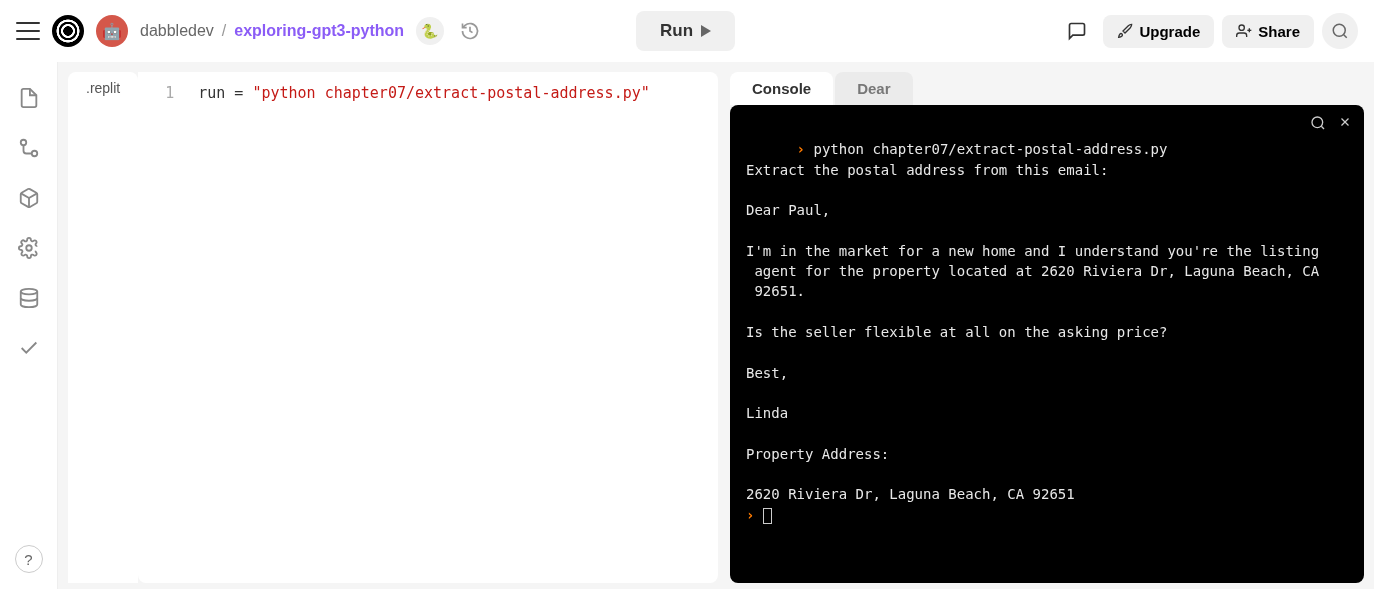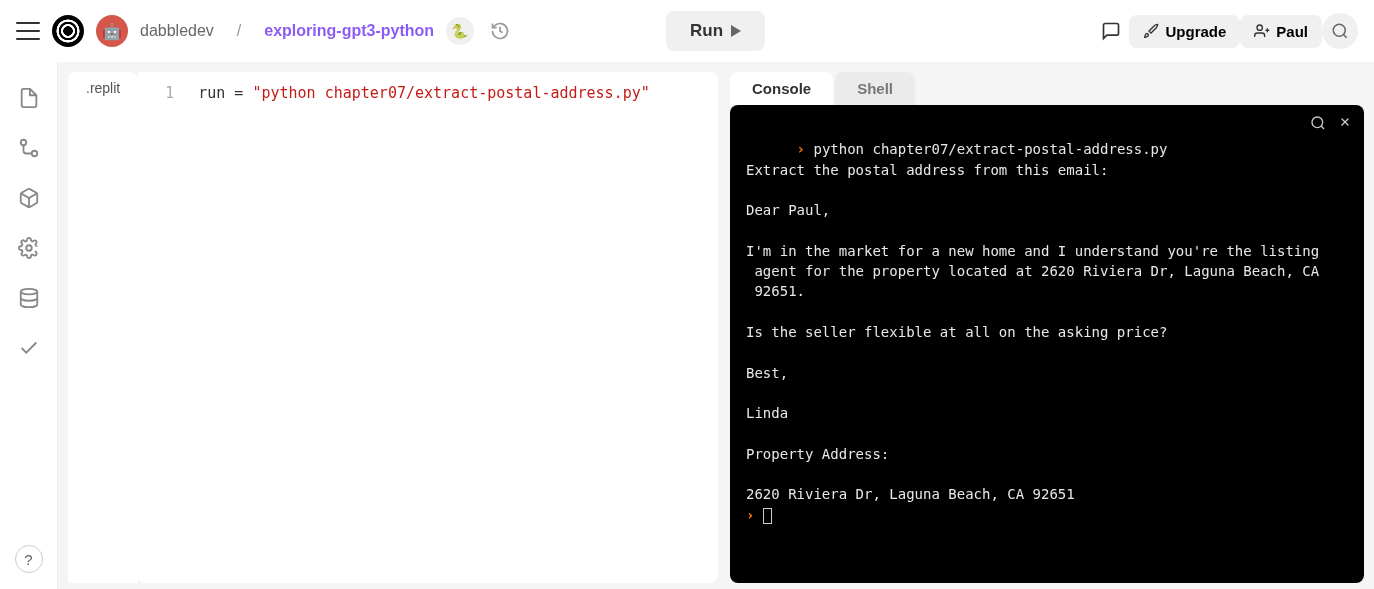--- a/index.html
+++ b/index.html
@@ -2,30 +2,30 @@
 <html><head>
 <meta charset="utf-8">
 <style>
 * { margin:0; padding:0; box-sizing:border-box; }
 body { font-family:-apple-system,BlinkMacSystemFont,"Segoe UI",sans-serif; background:#f5f5f5; width:1374px; height:589px; overflow:hidden; }
 .header { height:62px; background:#fff; display:flex; align-items:center; padding:0 16px; gap:12px; }
 .hamburger { width:24px; height:18px; display:flex; flex-direction:column; justify-content:space-between; cursor:pointer; }
 .hamburger span { height:2px; background:#333; border-radius:1px; }
 .logo { width:32px; height:32px; border-radius:50%; background:radial-gradient(circle,#000 20%,#fff 22%,#fff 30%,#000 32%,#000 40%,#fff 42%,#fff 50%,#000 52%); }
 .avatar { width:32px; height:32px; border-radius:50%; background:#d4574a; display:flex; align-items:center; justify-content:center; font-size:16px; }
-.crumbs { display:flex; align-items:center; gap:23px; font-size:16px;justify-content:space-between; }
+.crumbs { display:flex; align-items:center; gap:8px; font-size:16px;justify-content:space-between; }
 .crumb-user { color:#666; }
 .crumb-sep { color:#999; }
 .crumb-proj { color:#8b5cf6; font-weight:600; }
 .lang-badge { width:28px; height:28px; border-radius:50%; background:#f0f0f0; display:flex; align-items:center; justify-content:center; font-size:14px; }
 .history-icon { width:28px; height:28px; display:flex; align-items:center; justify-content:center; color:#999; }
 .spacer { flex:1; }
 .run-btn { background:#f0f0f0; border:none; padding:10px 24px; border-radius:8px; font-size:17px; font-weight:600; color:#333; display:flex; align-items:center; gap:8px; cursor:pointer; margin-right:auto; margin-left:140px;}
 .run-btn .tri { width:0; height:0; border-left:10px solid #666; border-top:6px solid transparent; border-bottom:6px solid transparent; }
-.hdr-right { display:flex; align-items:center; }
+.hdr-right { display:flex; align-items:center; gap:8px; }
 .icon-btn { width:36px; height:36px; border-radius:8px; display:flex; align-items:center; justify-content:center; cursor:pointer; }
 .pill-btn { background:#f0f0f0; border:none; padding:8px 14px; border-radius:8px; font-size:15px; font-weight:600; display:flex; align-items:center; gap:6px; cursor:pointer; }
 .search-btn { background:#f0f0f0; border-radius:50%; }
 .main { display:flex; height:527px; }
 .sidebar { width:58px; background:#fff; display:flex; flex-direction:column; align-items:center; padding-top:24px; gap:26px; border-right:1px solid #eee; position:relative; }
 .side-icon { width:24px; height:24px; display:flex; align-items:center; justify-content:center; color:#888; cursor:pointer; }
 .help-btn { position:absolute; bottom:16px; width:28px; height:28px; border:1px solid #ccc; border-radius:50%; display:flex; align-items:center; justify-content:center; font-size:15px; color:#666; cursor:pointer; }
 .editor-pane { flex:1; display:flex; flex-direction:row; background:#f5f5f5; padding:10px 6px 6px 10px; }
 .file-tab { background:#fff; padding:8px 18px; border-radius:8px 8px 0 0; font-size:14px; color:#555; width:fit-content; }
 .editor { flex:1; background:#fff; padding:12px 16px; font-family:ui-monospace,Menlo,Consolas,monospace; font-size:15px; border-radius:0 8px 8px 8px; }
@@ -88,21 +88,21 @@
         </svg>
       <span>Upgrade</span>
     </button>
     <button class="pill-btn">
       <svg width="16" height="16" viewBox="0 0 24 24" fill="none" stroke="#333" stroke-width="2">
           <path d="M16 21v-2a4 4 0 0 0-4-4H5a4 4 0 0 0-4 4v2"></path>
           <circle cx="8.5" cy="7" r="4"></circle>
           <line x1="20" y1="8" x2="20" y2="14"></line>
           <line x1="17" y1="11" x2="23" y2="11"></line>
         </svg>
-      <span>Paul</span>
+      <span>Share</span>
     </button>
     <div class="icon-btn search-btn">
       <svg width="18" height="18" viewBox="0 0 24 24" fill="none" stroke="#666" stroke-width="2">
           <circle cx="11" cy="11" r="8"></circle>
           <line x1="21" y1="21" x2="17" y2="17"></line>
         </svg>
     </div>
   </div>
 </div>
 
@@ -155,21 +155,21 @@
       <div class="ed-line">
         <span class="lineno">1</span>
         <span class="code"><span class="tok-id">run</span><span class="tok-op"> = </span><span class="tok-str">"python chapter07/extract-postal-address.py"</span></span>
       </div>
     </div>
   </div>
 
   <div class="console-pane">
     <div class="console-tabs">
       <div class="ctab active">Console</div>
-      <div class="ctab inactive">Shell</div>
+      <div class="ctab inactive">Dear</div>
     </div>
     <div class="terminal">
       <div class="term-tools">
         <span><svg width="16" height="16" viewBox="0 0 24 24" fill="none" stroke="currentColor" stroke-width="2">
               <circle cx="11" cy="11" r="8"></circle>
               <line x1="21" y1="21" x2="17" y2="17"></line>
             </svg></span>
         <span><svg width="14" height="14" viewBox="0 0 24 24" fill="none" stroke="currentColor" stroke-width="2">
               <line x1="18" y1="6" x2="6" y2="18"></line>
               <line x1="6" y1="6" x2="18" y2="18"></line>

